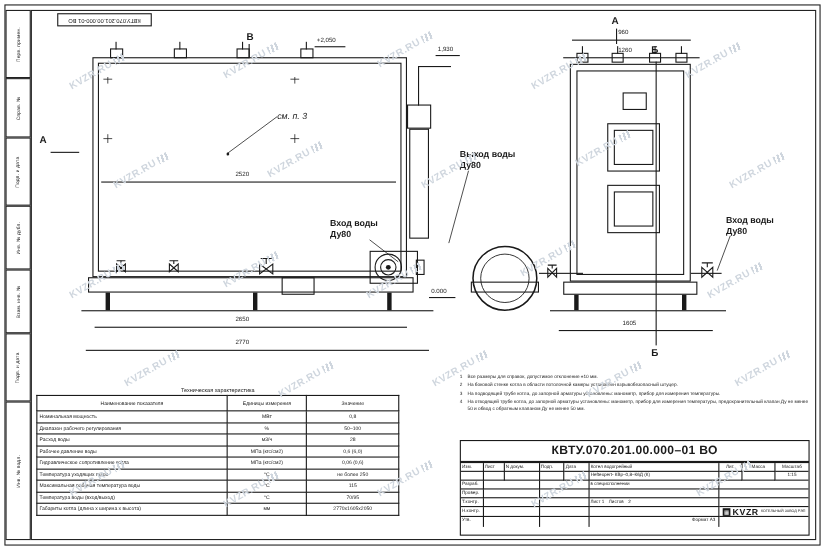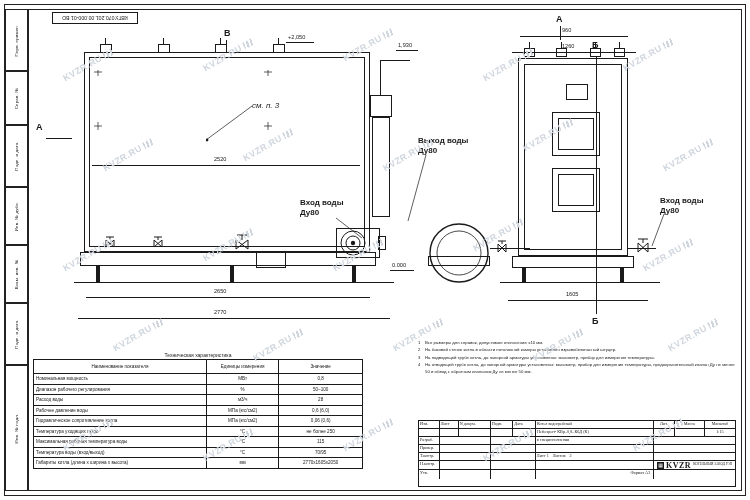--- a/index.html
+++ b/index.html
@@ -63,21 +63,21 @@
   #spec .cap{text-align:center;font-size:5px;margin-bottom:1px;}
   #spec table{border-collapse:collapse;width:100%;}
   #spec td,#spec th{border:.5px solid #1a1a1a;padding:0 2px;height:9.5px;font-weight:normal;}
   #spec .c1{width:150px;}
   #spec .c2{width:60px;text-align:center;}
   #spec .c3{width:70px;text-align:center;}
   #spec thead td{text-align:center;height:13px;line-height:1.15;}
 
   
   #title{position:absolute;left:418px;top:420px;width:318px;height:67px;border:1px solid #1a1a1a;box-sizing:border-box;font-size:4.2px;}
-  #title .row{display:flex;font-family:Liberation Serif, serif;}
+  #title .row{display:flex;}
   #title .cell{border-right:.5px solid #1a1a1a;border-bottom:.5px solid #1a1a1a;box-sizing:border-box;padding:0 1px;overflow:hidden;}
   #titlecode{position:absolute;left:418px;top:400px;width:318px;height:20px;border:1px solid #1a1a1a;box-sizing:border-box;
     display:flex;align-items:center;justify-content:center;font-size:11px;font-weight:bold;letter-spacing:.3px;}
   .logo-box{display:flex;align-items:center;justify-content:center;gap:2px;}
   .logo-k{font-size:8px;font-weight:bold;letter-spacing:.5px;}
   .logo-sq{width:7px;height:7px;background:#1a1a1a;color:#fff;font-size:5px;display:flex;align-items:center;justify-content:center;}
 
   .topcode{position:absolute;left:52px;top:12px;width:86px;height:12px;border:1px solid #1a1a1a;box-sizing:border-box;
     display:flex;align-items:center;justify-content:center;font-size:5.2px;transform:rotate(180deg);}
 </style>
@@ -361,20 +361,23 @@
           </tr>
         <tr>
             <td class="c1">Габариты котла (длина х ширина х высота)</td>
             <td class="c2">мм</td>
             <td class="c3">2770х1605х2050</td>
           </tr>
       </tbody>
     </table>
   </div>
 
+  <div id="titlecode">
+    <span>КВТУ.070.201.00.000–01 ВО</span>
+  </div>
 
   <div id="title">
 
     <div class="row" style="height:8px;">
       <div class="cell" style="width:22px;">Изм.</div>
       <div class="cell" style="width:20px;">Лист</div>
       <div class="cell" style="width:34px;">N докум.</div>
       <div class="cell" style="width:24px;">Подп.</div>
       <div class="cell" style="width:24px;">Дата</div>
       <div class="cell" style="width:126px;border-right:.5px solid #1a1a1a;">Котел водогрейный</div>

